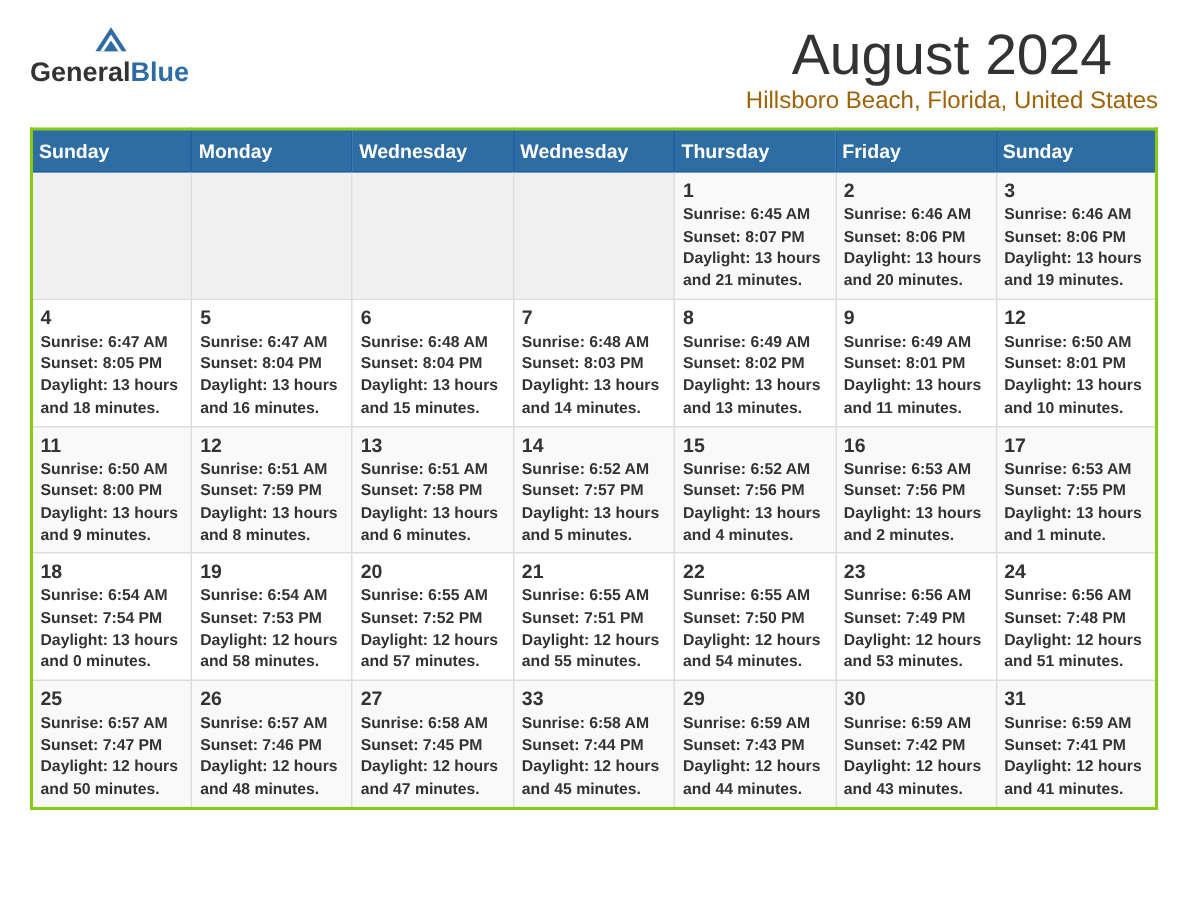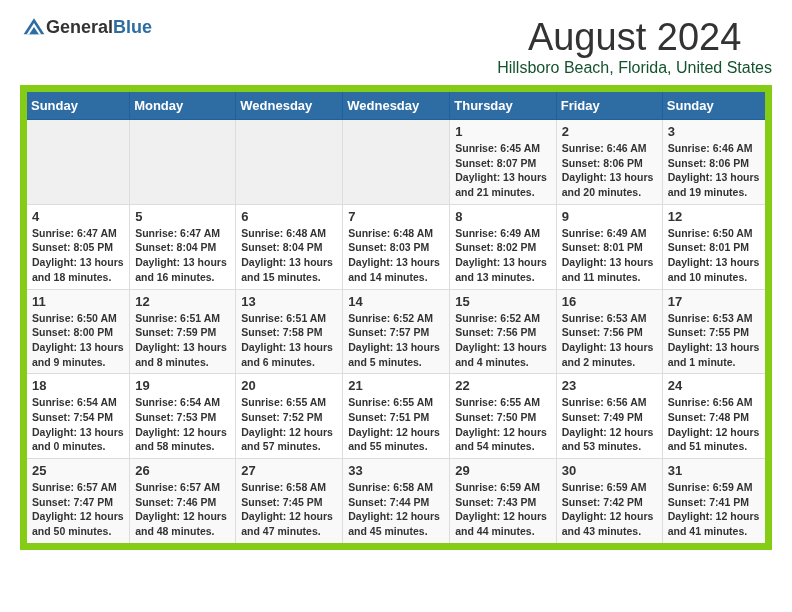--- a/index.html
+++ b/index.html
@@ -12,43 +12,44 @@
     }
     .header-area {
       display: flex;
       justify-content: space-between;
       align-items: flex-start;
       margin-bottom: 8px;
     }
     .logo {
       display: flex;
       align-items: center;
+      flex-direction: column;
     }
     .logo-icon {
       width: 24px;
       height: 22px;
       margin-left: 2px;
     }
     .title-area {
       text-align: right;
     }
     .month-title {
       font-size: 38px;
       font-weight: normal;
       color: #333;
       text-align: center;
     }
     .location-title {
       font-size: 16px;
-      color: #14532d;
+      color: #a16207;
     }
     .calendar {
       width: 100%;
       border-collapse: collapse;
-      border: 7px solid #84cc16;
+      border: 2px solid #84cc16;
     }
     .calendar th {
       background-color: #2e6da4;
       color: #fff;
       font-size: 13px;
       padding: 6px 4px;
       text-align: left;
       border: 1px solid #2060a0;
     }
     .calendar td {

